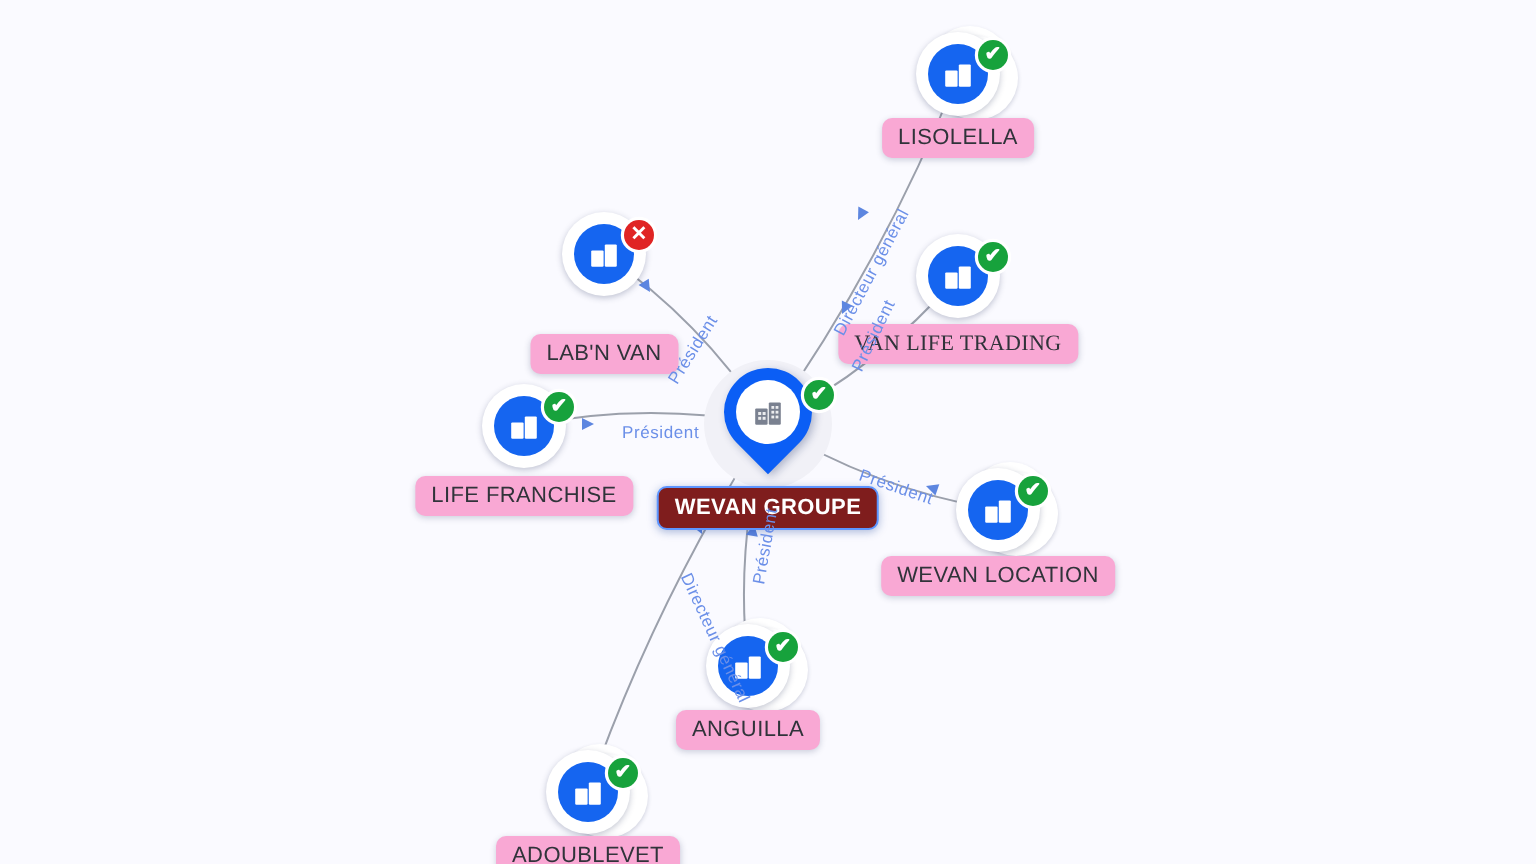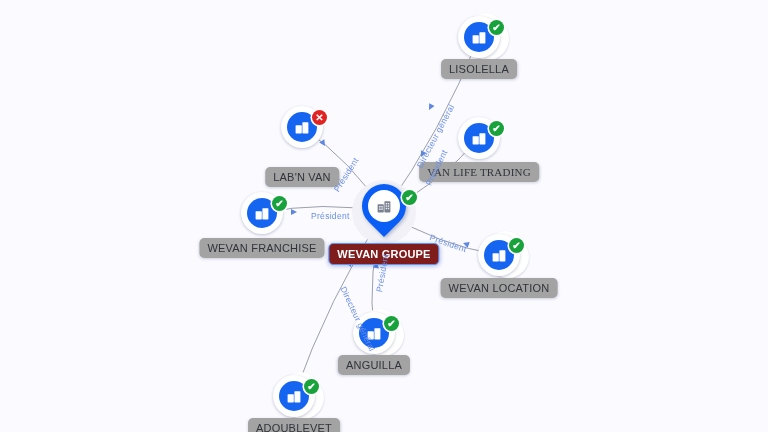--- a/index.html
+++ b/index.html
@@ -121,21 +121,21 @@
   .badge.ok  { background: #17a23c; }
   .badge.err { background: #e02424; }
   .badge-circ { left: 10px;  top: -17px; }
   .badge-pin  { left: 18px;  top: -22px; }
 
   
   .node-label {
     position: absolute;
     transform: translateX(-50%);
     white-space: nowrap;
-    background: #a3a3a3;
+    background: #f9a8d4;
     color: #30333a;
     font-size: 11px;
     letter-spacing: .2px;
     padding: 4px 8px;
     border-radius: 5px;
     box-shadow: 0 1px 3px rgba(40,50,90,0.22);
   }
   .node-label.selected {
     background: #7f1d1d;
     color: #ffffff;
@@ -214,21 +214,21 @@
               <rect x="9.7" y="5.0" width="1.4" height="1.4" fill="#fff" opacity=".85"></rect>
               <rect x="11.8" y="5.0" width="1.4" height="1.4" fill="#fff" opacity=".85"></rect>
               <rect x="9.7" y="7.4" width="1.4" height="1.4" fill="#fff" opacity=".85"></rect>
               <rect x="11.8" y="7.4" width="1.4" height="1.4" fill="#fff" opacity=".85"></rect>
               <rect x="9.7" y="9.8" width="1.4" height="1.4" fill="#fff" opacity=".85"></rect>
               <rect x="11.8" y="9.8" width="1.4" height="1.4" fill="#fff" opacity=".85"></rect>
             </svg>
           </div>
         </div>
         <div class="badge ok badge-circ">✔</div>
-        <div class="node-label" style="left:0px; top:25px;">WEVAN FRANCHISE</div>
+        <div class="node-label" style="left:0px; top:25px;">LIFE FRANCHISE</div>
       </div>
       <div class="node" style="left: 302px; top: 127px;">
         <div class="node-marker">
           <div class="node-inner">
             <svg width="16" height="16" viewBox="0 0 16 16">
               <rect x="1.6" y="6.2" width="6.2" height="8.2" rx="0.6" fill="#ffffff"></rect>
               <rect x="8.4" y="3.2" width="6" height="11.2" rx="0.6" fill="#ffffff"></rect>
               <rect x="3.1" y="8.0" width="1.5" height="1.5" fill="#fff" opacity=".85"></rect>
               <rect x="5.3" y="8.0" width="1.5" height="1.5" fill="#fff" opacity=".85"></rect>
               <rect x="3.1" y="10.4" width="1.5" height="1.5" fill="#fff" opacity=".85"></rect>

